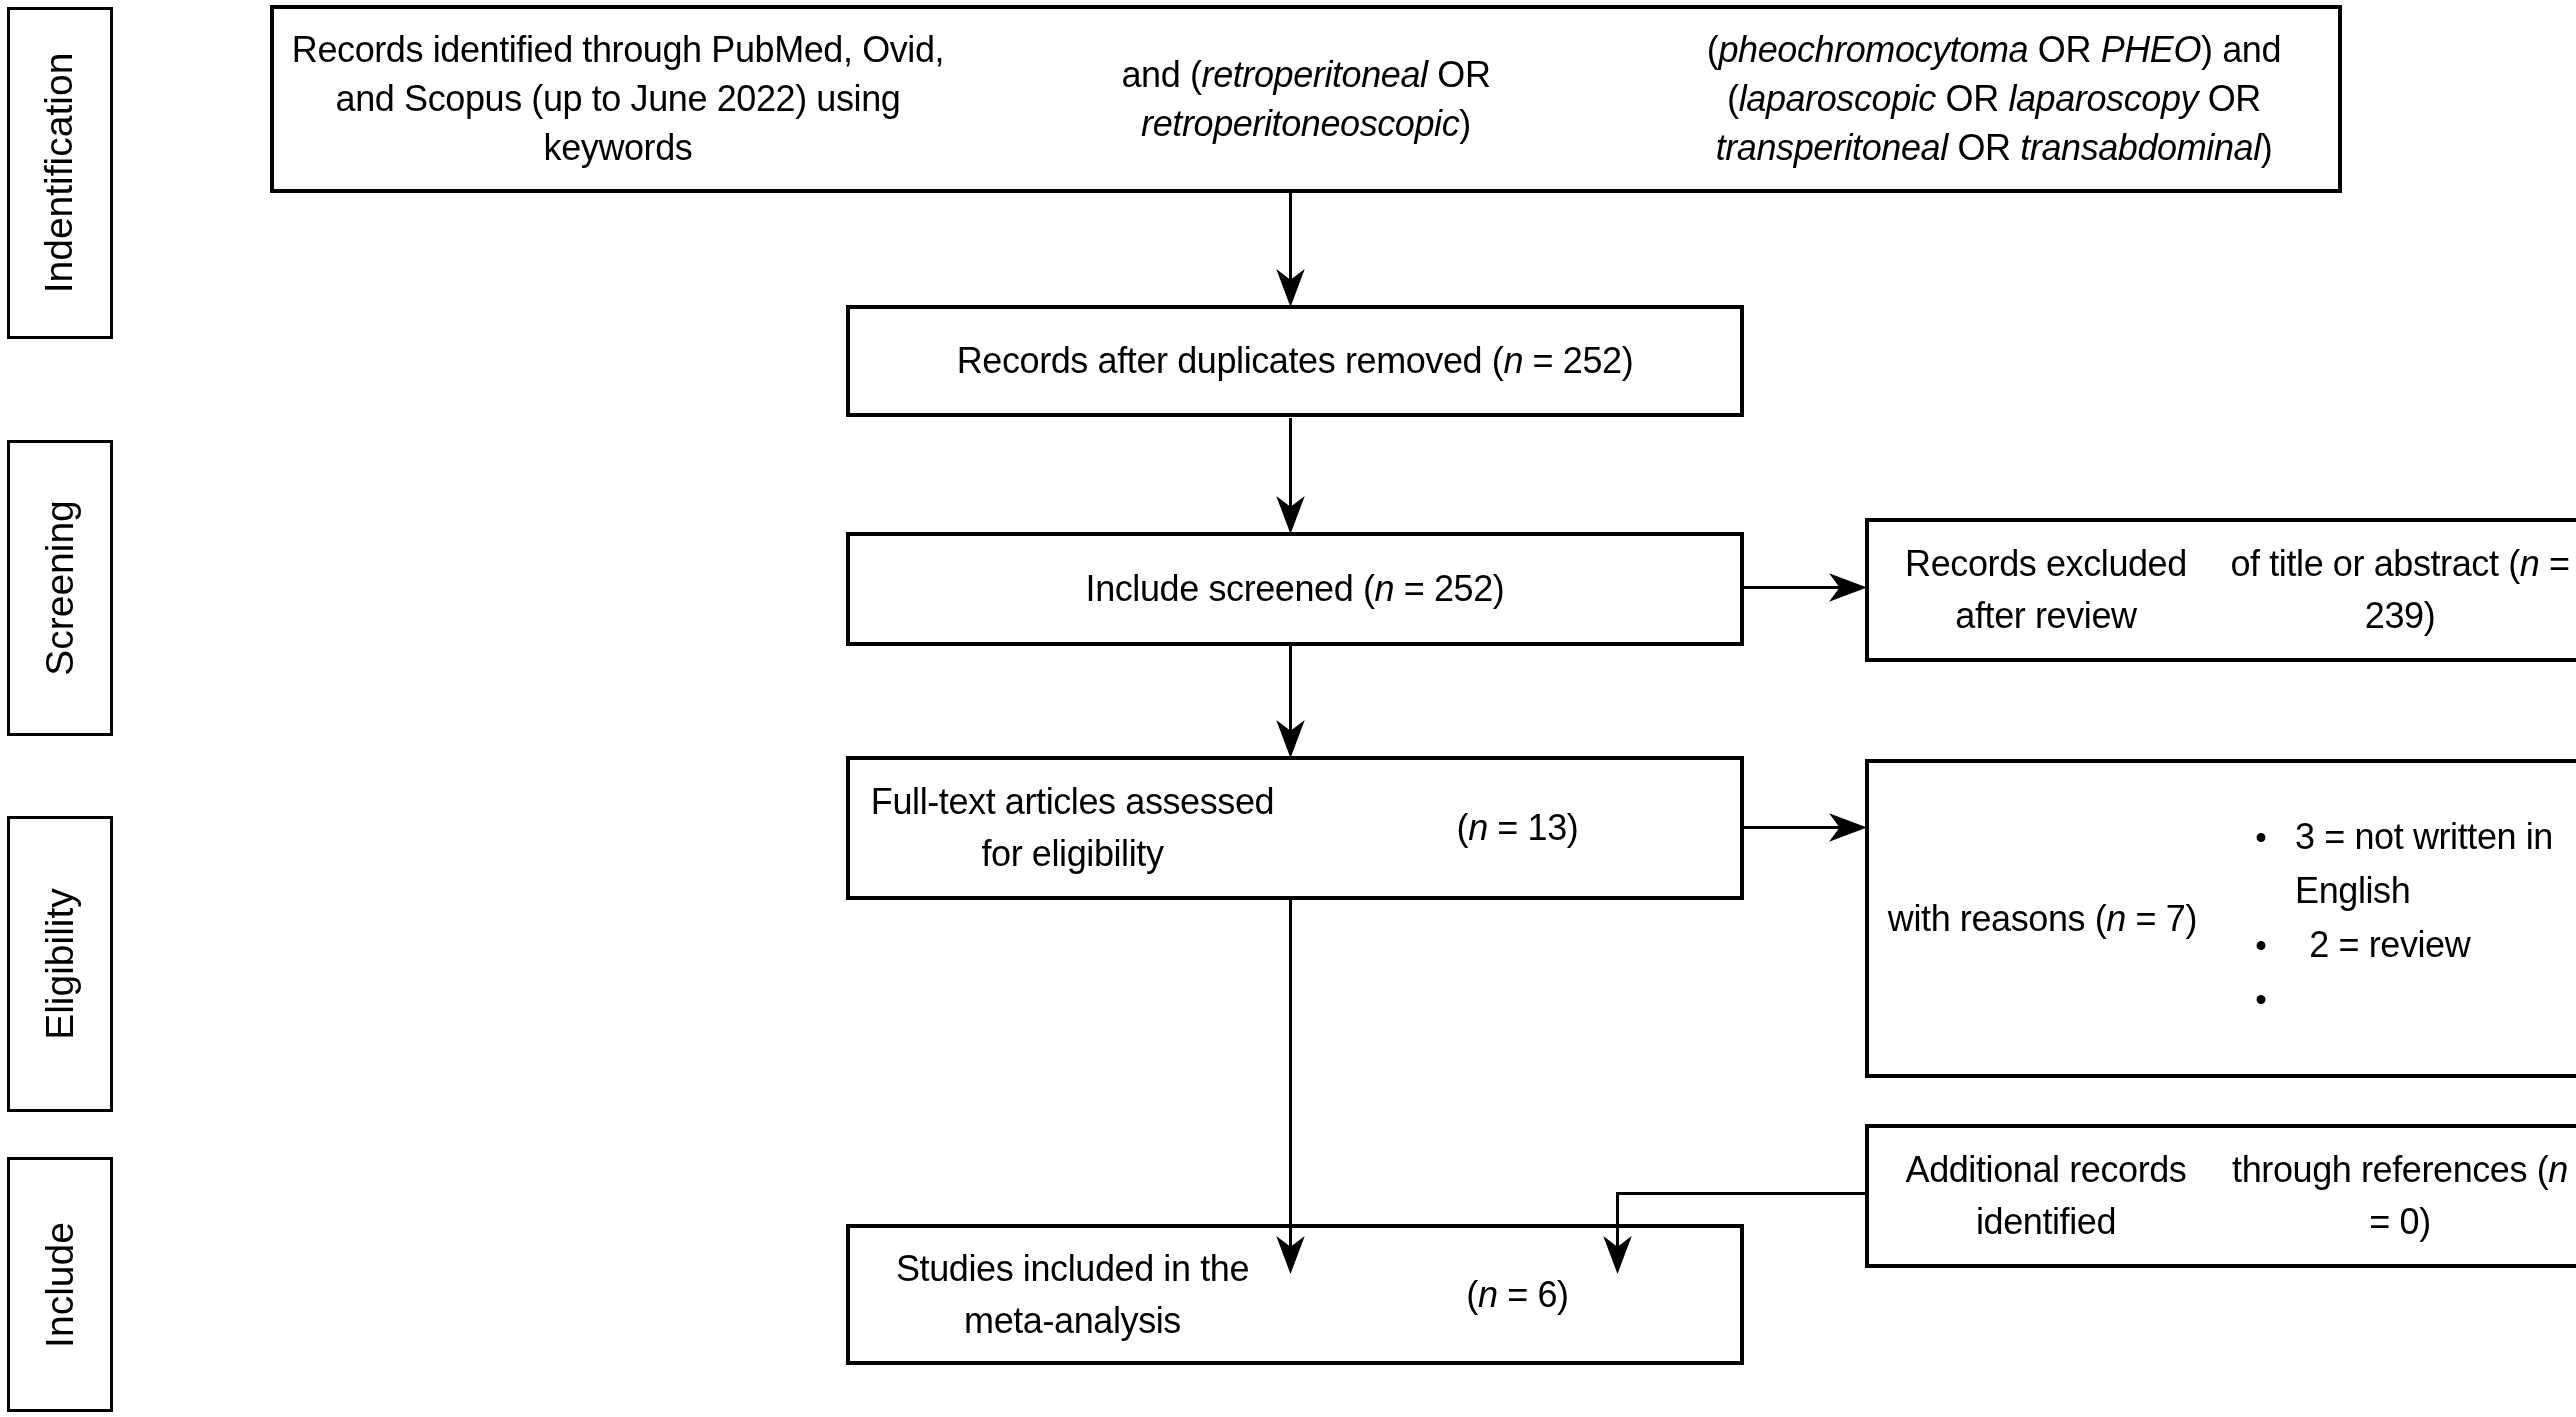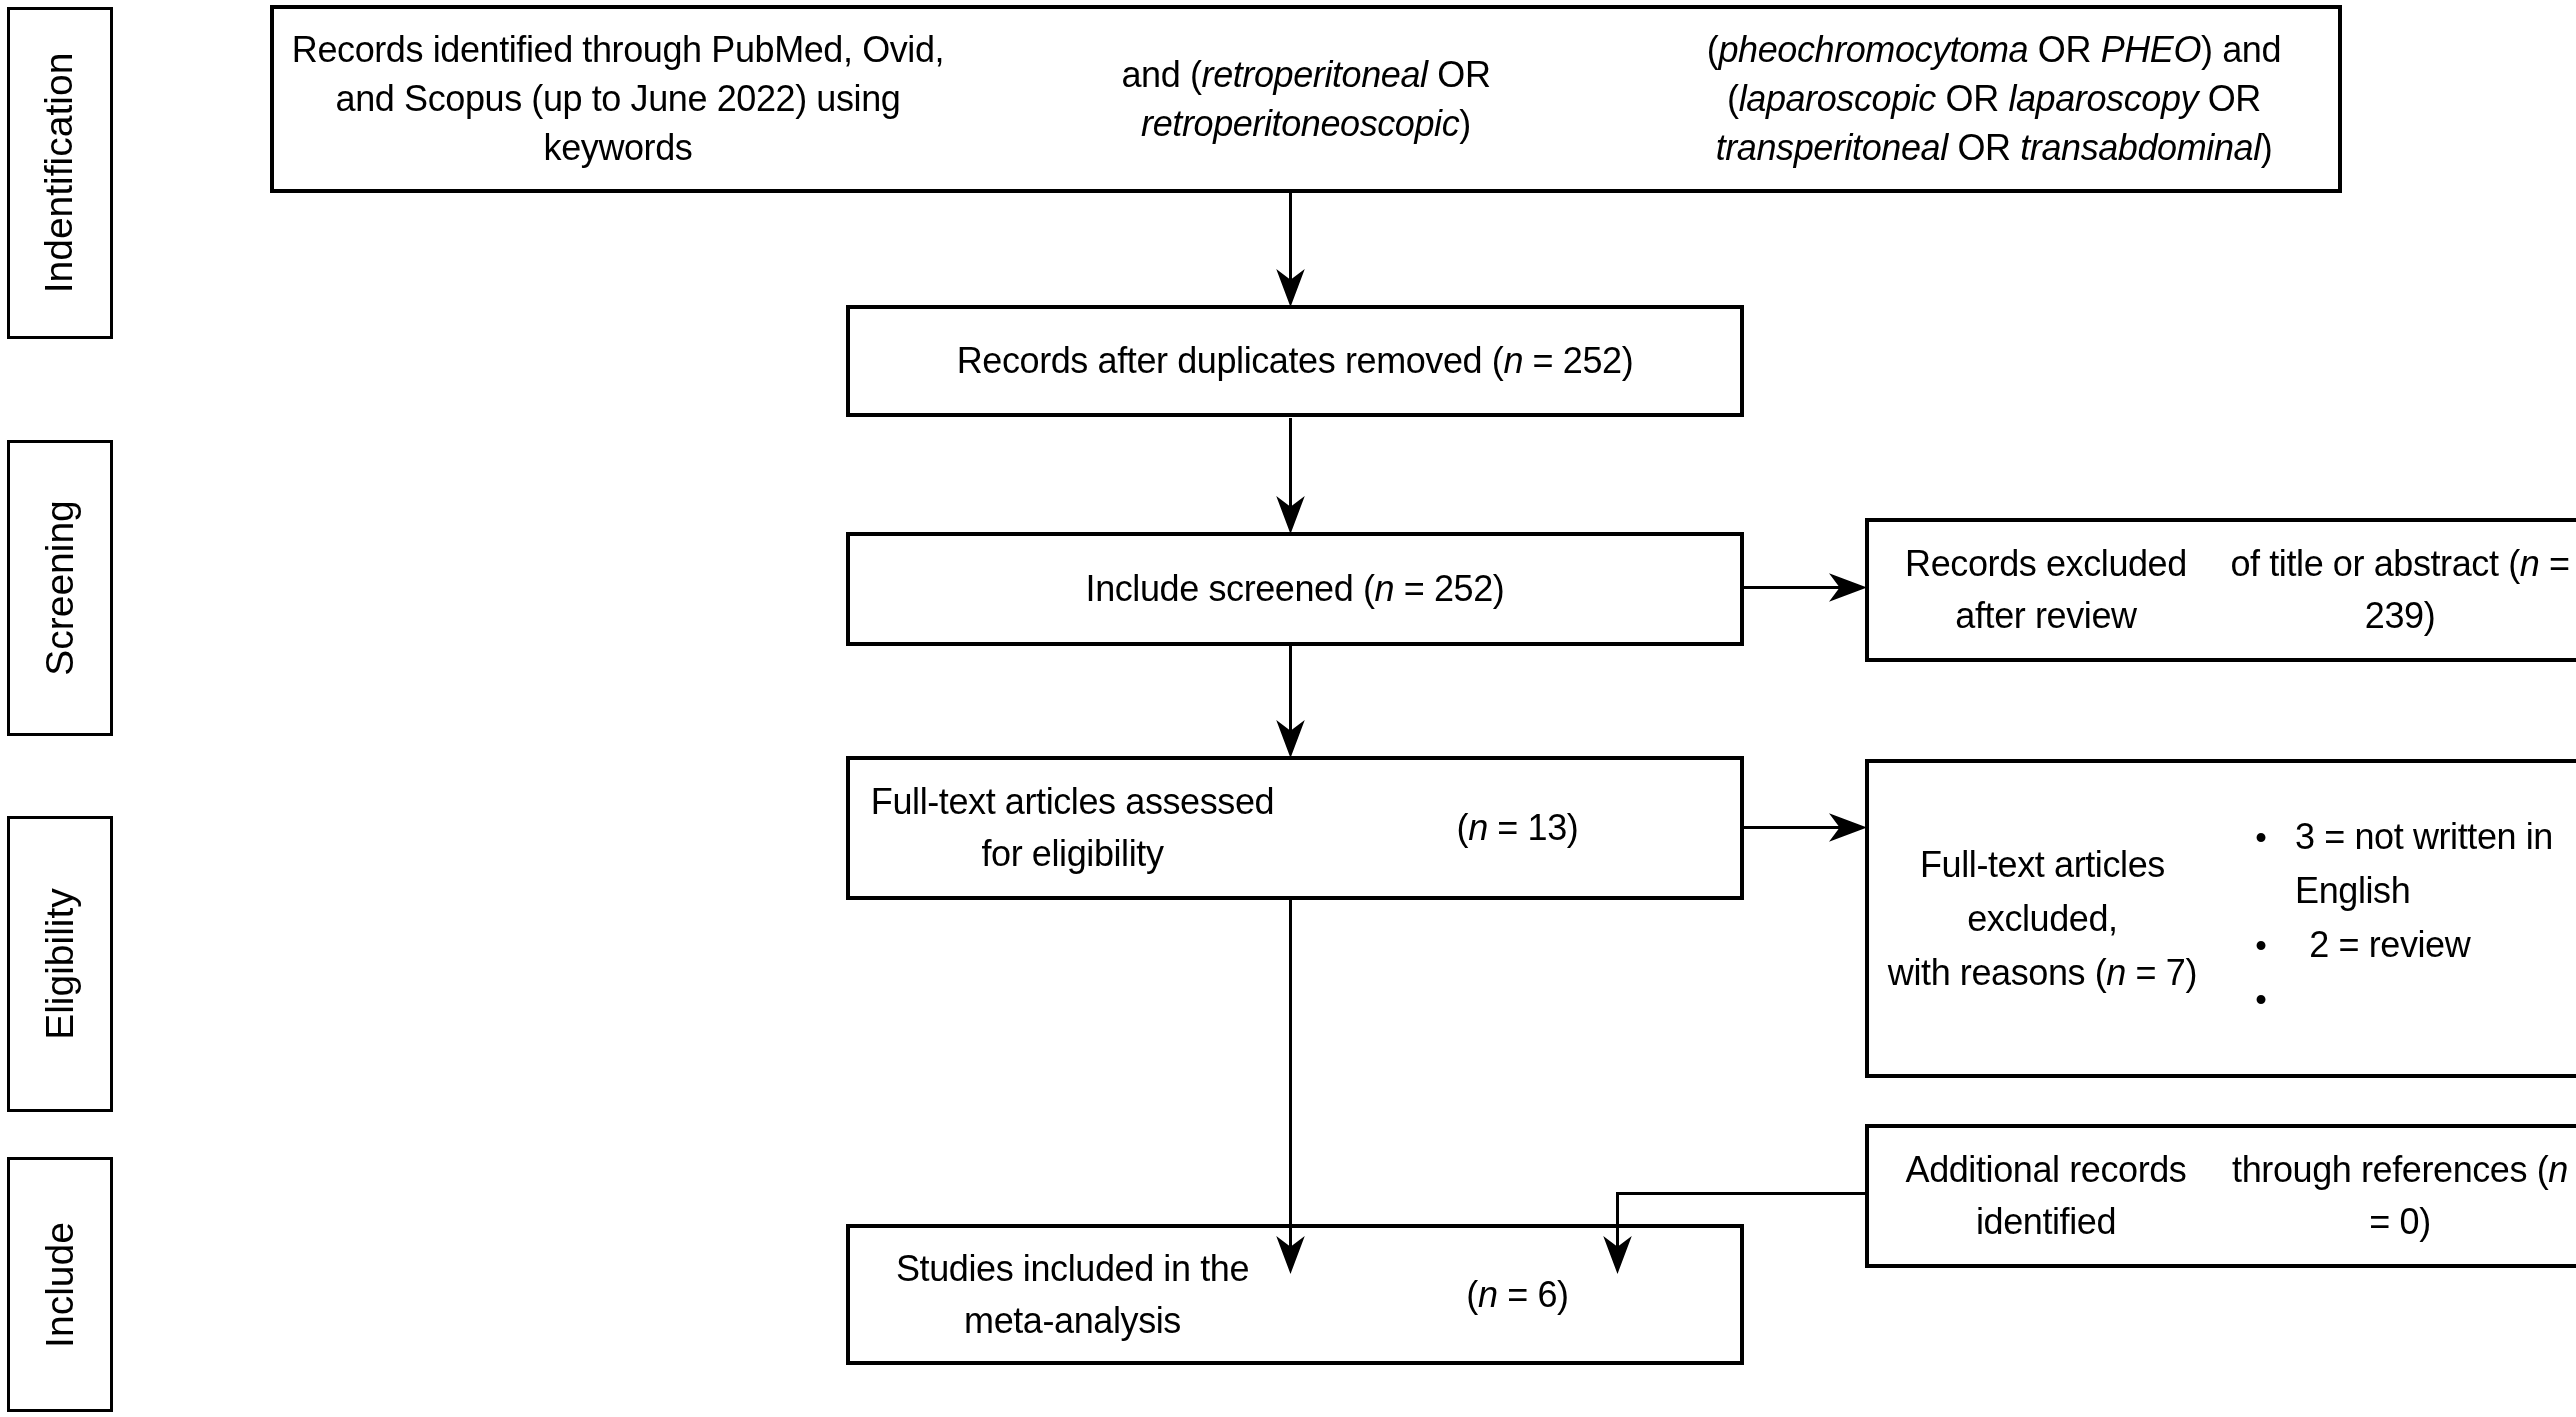--- a/index.html
+++ b/index.html
@@ -122,21 +122,20 @@
       <div class="tline"><span>(</span><i>n</i><span> = 6)</span></div>
     </div>
 
   <div class="box" style="left:1865px; top:518px; width:716px; height:144px;">
       <div class="tline"><span>Records excluded after review</span></div>
       <div class="tline"><span>of title or abstract (</span><i>n</i><span> = 239)</span></div>
     </div>
 
   <div class="box box-reasons" style="left:1865px; top:759px; width:716px; height:319px;">
     <div class="head" style="width:100%;">
-        <div class="tline"><span>Full-text articles excluded,</span></div>
         <div class="tline"><span>with reasons (</span><i>n</i><span> = 7)</span></div>
       </div>
     <div class="bullets">
         <div class="bullet-row">
           <span class="dot">•</span>
           <span>3 = not written in English</span>
         </div>
         <div class="bullet-row">
           <span class="dot">•</span>
           <span>2 = review</span>

